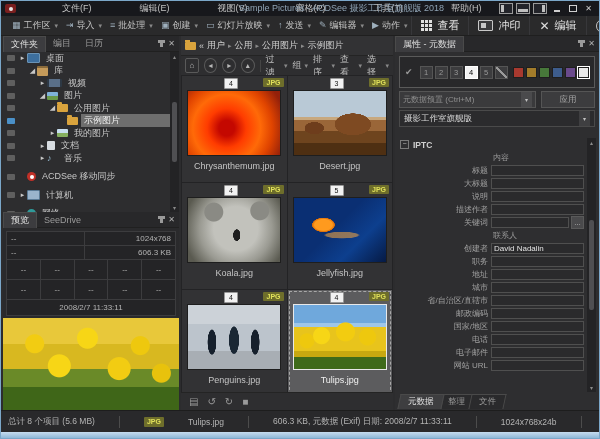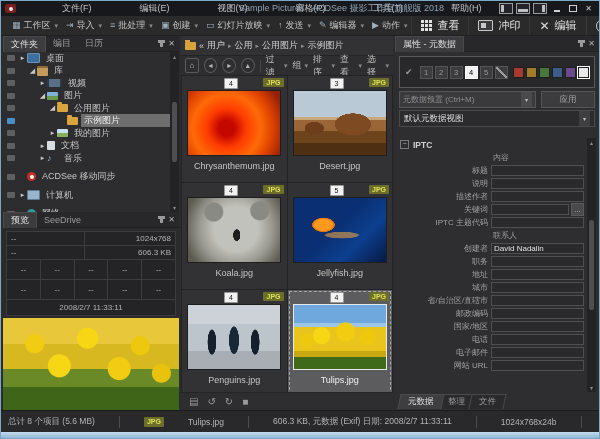--- a/index.html
+++ b/index.html
@@ -534,56 +534,56 @@
 
     <div class="presetrow">
       <div class="preset">
         <span>元数据预置 (Ctrl+M)</span>
         <span class="ddbox">▾</span>
       </div>
       <div class="applybtn">应用</div>
     </div>
 
     <div class="viewrow">
-      <span>默认元数据视图</span>
+      <span>摄影工作室旗舰版</span>
       <span class="ddbox">▾</span>
     </div>
 
     <div class="form">
       <div class="secthead">
         <span class="minusbox">−</span>
         <span>IPTC</span>
       </div>
       <div class="frow">
           <span class="flabel"></span>
           <span class="ghead">内容</span>
         </div>
       <div class="frow">
           <span class="flabel">标题</span>
+          <input class="finput" value="" style="">
+        </div>
+      <div class="frow">
+          <span class="flabel">大标题</span>
           <input class="finput" value="" style="">
         </div>
       <div class="frow">
           <span class="flabel">说明</span>
           <input class="finput" value="" style="">
         </div>
       <div class="frow">
           <span class="flabel">描述作者</span>
           <input class="finput" value="" style="">
         </div>
       <div class="frow">
           <span class="flabel">关键词</span>
         <span class="kwwrap">
             <input class="finput" value="" style="">
             <span class="morebtn">…</span>
           </span>
       </div>
-      <div class="frow">
-          <span class="flabel">IPTC 主题代码</span>
-          <input class="finput" value="" style="">
-        </div>
       <div class="frow">
           <span class="flabel"></span>
           <span class="ghead">联系人</span>
         </div>
       <div class="frow">
           <span class="flabel">创建者</span>
           <input class="finput" value="David Nadalin" style="">
         </div>
       <div class="frow">
           <span class="flabel">职务</span>

